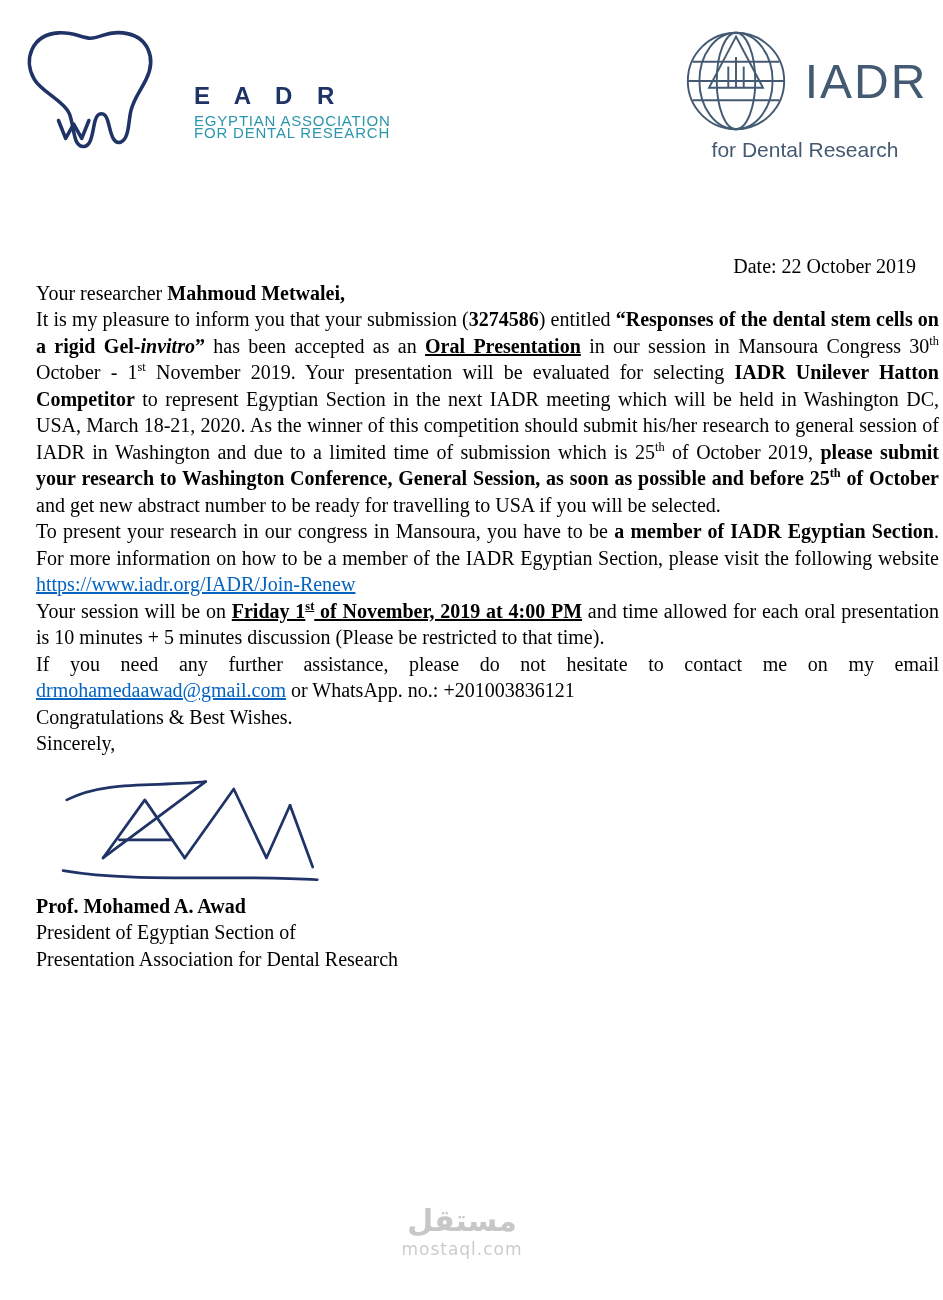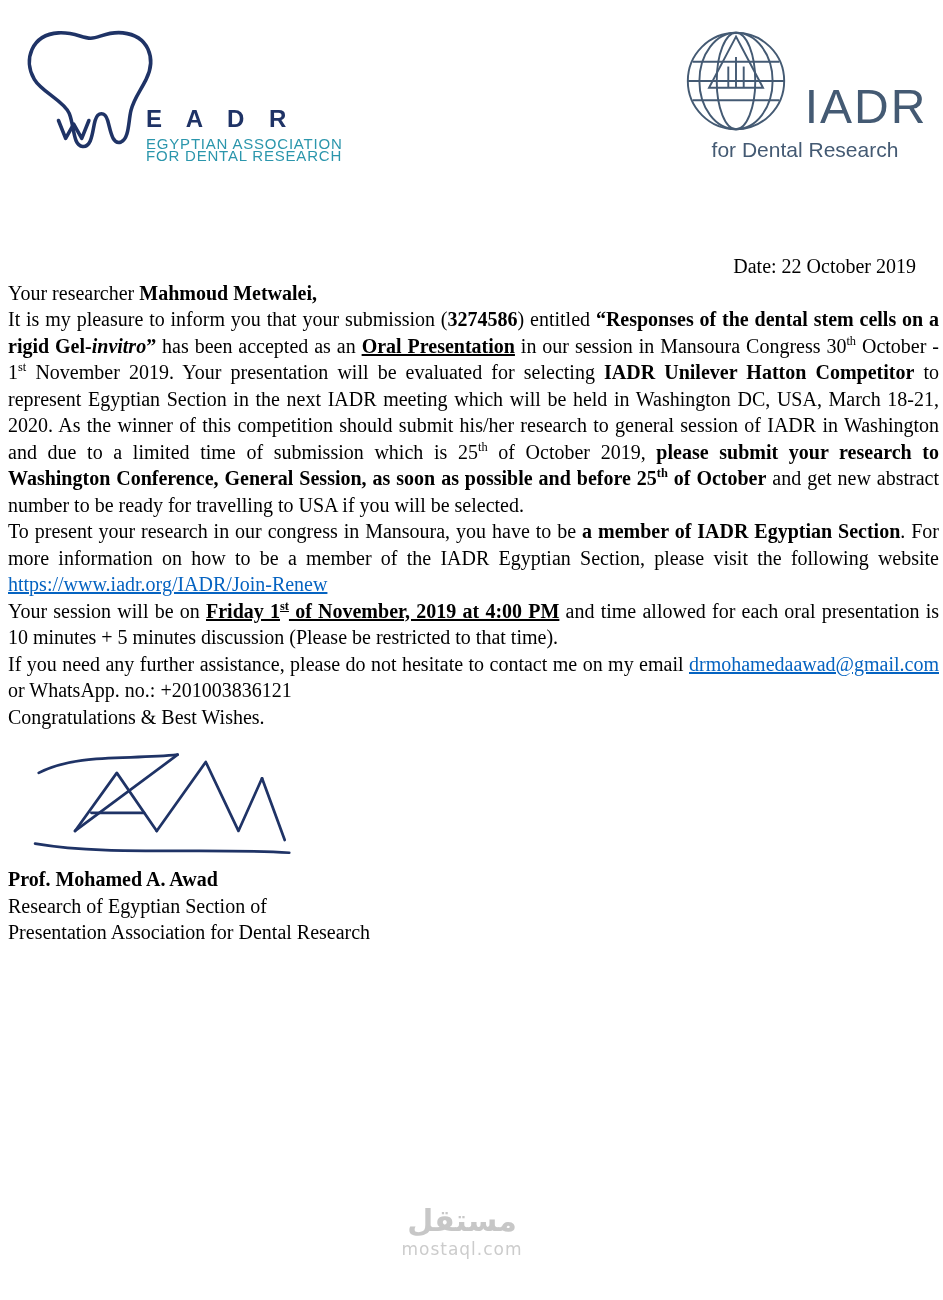--- a/index.html
+++ b/index.html
@@ -11,41 +11,42 @@
   }
   html,body{margin:0;padding:0;background:#ffffff;}
   .page{
     position:relative;
     width:943px;height:1300px;
     background:#ffffff;
     overflow:hidden;
     font-family:"Liberation Serif", serif;
   }
   
-  .eadr-logo{position:absolute;left:12px;top:20px;display:flex;align-items:flex-end;z-index:2;}
+  .eadr-logo{position:absolute;left:12px;top:20px;display:flex;align-items:flex-start;z-index:2;gap:48px;}
   .eadr-tooth{width:152px;height:142px;}
   .eadr-tooth path{fill:none;stroke:var(--navy);stroke-width:4;stroke-linecap:round;stroke-linejoin:round;}
   .eadr-text{margin-left:-18px;margin-top:62px;font-family:"Liberation Sans", sans-serif;}
   .eadr-acronym{font-size:24px;font-weight:bold;letter-spacing:9px;color:var(--navy);white-space:nowrap;}
   .eadr-sub{font-size:15px;letter-spacing:0.8px;color:var(--teal);line-height:12px;white-space:nowrap;}
   .eadr-sub.first{margin-top:5px;}
 
   .iadr-logo{position:absolute;right:12px;top:28px;width:252px;text-align:center;z-index:2;font-family:"Liberation Sans", sans-serif;}
-  .iadr-top{display:flex;align-items:flex-end;justify-content:center;gap:16px;}
+  .iadr-top{display:flex;align-items:center;justify-content:center;gap:16px;}
   .iadr-globe{width:106px;height:106px;}
   .iadr-globe *{fill:none;stroke:var(--iadr);stroke-width:2;}
   .iadr-acronym{font-size:48px;letter-spacing:2px;color:var(--iadr);}
   .iadr-sub{font-size:21px;line-height:23px;color:var(--iadr);margin-top:4px;}
 
   
   .letter-body{
     position:relative;z-index:1;
     padding:253px 4px 0 8px;
     font-size:20px;line-height:26.5px;color:#000;
     text-align:justify;
+    margin-left:28px;
   }
   .letter-body p{margin:0;}
   .date{text-align:right;padding-right:23px;}
   .salutation{text-align:left;}
   .p1{margin-top:26px;}
   .p2{margin-top:27px;}
   .p3{margin-top:52px;}
   .p4{margin-top:52px;}
   .congrats{margin-top:79px;text-align:left;}
   .closing{margin-top:53px;text-align:left;}
@@ -107,34 +108,35 @@
   </div>
 
   <div class="letter-body">
     <p class="date">Date: 22 October 2019</p>
     <p class="salutation"><span>Your researcher </span><span class="b">Mahmoud Metwalei,</span></p>
     <p class="p1"><span>It is my pleasure to inform you that your submission (</span><span class="b">3274586</span><span>) entitled </span><span class="b">“Responses of the dental stem cells on a rigid Gel-</span><span class="b i">invitro</span><span class="b">”</span><span> has been accepted as an </span><span class="b u">Oral Presentation</span><span> in our session in Mansoura Congress 30</span><span class="sup">th</span><span> October - 1</span><span class="sup">st</span><span> November 2019. Your presentation will be evaluated for selecting </span><span class="b">IADR Unilever Hatton Competitor</span><span> to represent Egyptian Section in the next IADR meeting which will be held in Washington DC, USA, March 18-21, 2020. As the winner of this competition should submit his/her research to general session of IADR in Washington and due to a limited time of submission which is 25</span><span class="sup">th</span><span> of October 2019, </span><span class="b">please submit your research to Washington Conference, General Session, as soon as possible and before 25</span><span class="b sup">th</span><span class="b"> of October</span><span> and get new abstract number to be ready for travelling to USA if you will be selected.</span></p>
     <p class="p2"><span>To present your research in our congress in Mansoura, you have to be </span><span class="b">a member of IADR Egyptian Section</span><span>. For more information on how to be a member of the IADR Egyptian Section, please visit the following website </span><a href="#" class="link">https://www.iadr.org/IADR/Join-Renew</a></p>
     <p class="p3"><span>Your session will be on </span><span class="b u">Friday 1</span><span class="b u sup">st</span><span class="b u"> of November, 2019 at 4:00 PM</span><span> and time allowed for each oral presentation is 10 minutes + 5 minutes discussion (Please be restricted to that time).</span></p>
     <p class="p4"><span>If you need any further assistance, please do not hesitate to contact me on my email </span><a href="#" class="link">drmohamedaawad@gmail.com</a><span> or WhatsApp. no.: +201003836121</span></p>
     <p class="congrats">Congratulations &amp; Best Wishes.</p>
+    <p class="closing">Sincerely,</p>
 
     <svg class="signature-svg" viewBox="0 0 300 130" aria-hidden="true">
       <path d="M12,34 C55,12 110,20 165,14"></path>
       <path d="M165,14 L52,98"></path>
       <path d="M52,98 L98,34 L142,98"></path>
       <path d="M70,78 L128,78"></path>
       <path d="M142,98 L196,22 L232,98 L258,40"></path>
       <path d="M258,40 L283,108"></path>
       <path d="M8,112 C90,126 190,116 288,122"></path>
     </svg>
 
     <div class="sig-block">
       <div class="sig-name">Prof. Mohamed A. Awad</div>
-      <div>Research of Egyptian Section of</div>
+      <div>President of Egyptian Section of</div>
       <div>Presentation Association for Dental Research</div>
     </div>
   </div>
 
   <div class="watermark">
     <div class="wm-ar">مستقل</div>
     <div class="wm-site">mostaql.com</div>
   </div>
 
 </div>

